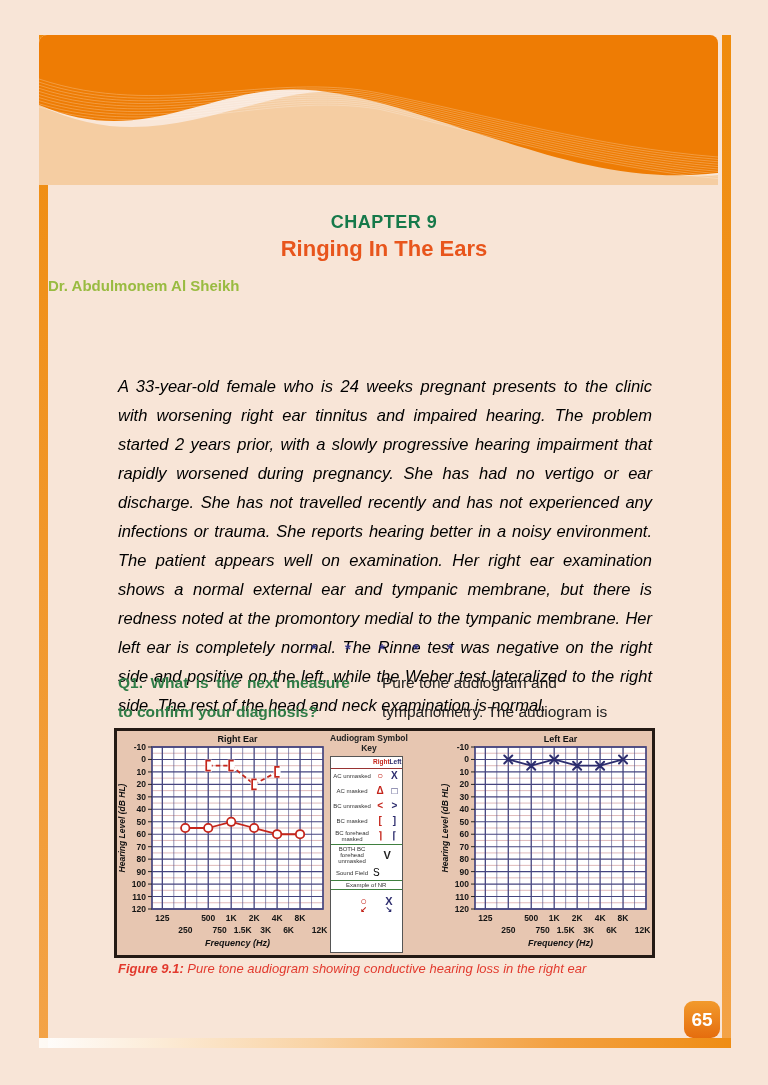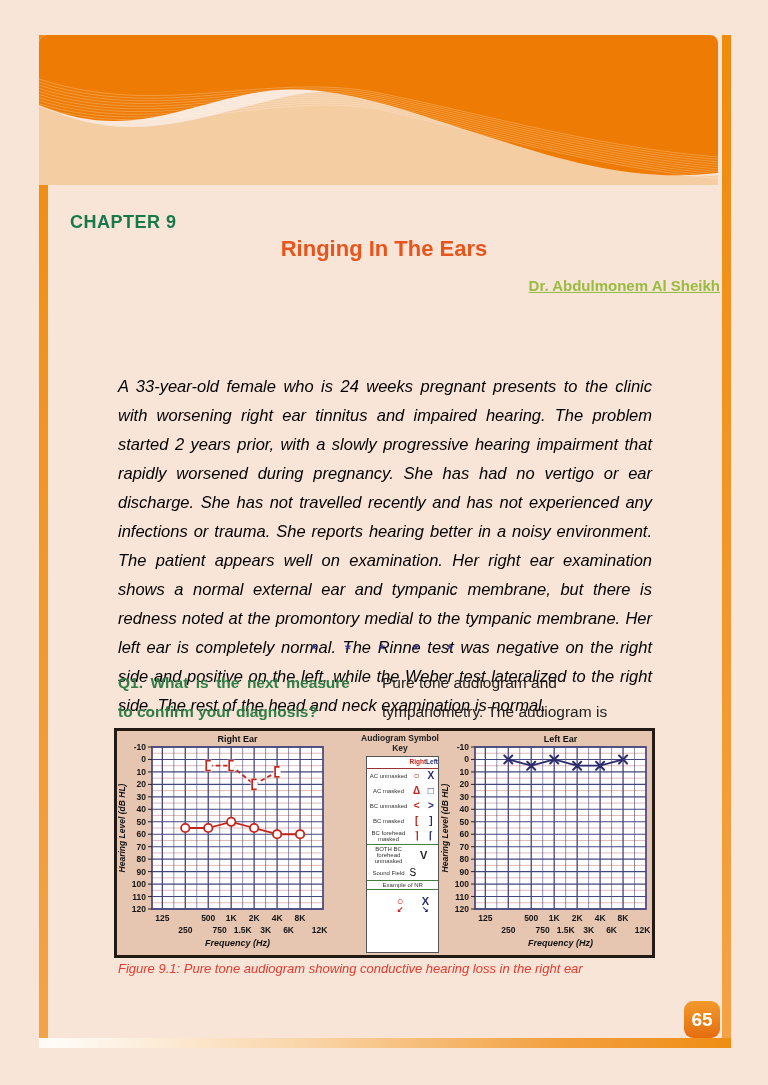--- a/index.html
+++ b/index.html
@@ -11,42 +11,42 @@
   
   .side-bar{position:absolute;top:35px;height:1013px;background:linear-gradient(180deg,#ef8b0c,#f3a347);}
   .side-bar.left{left:39px;width:9px;}
   .side-bar.right{left:722px;width:9px;border-radius:0 0 4px 0;}
   .bottom-bar{position:absolute;left:39px;top:1038px;width:692px;height:10px;
     background:linear-gradient(90deg,rgba(255,255,255,.95) 0%,#f9d3a4 40%,#f3a040 75%,#ef8d14 100%);}
   .header-band{position:absolute;left:39px;top:35px;width:679px;height:150px;
     border-radius:8px 8px 0 0;overflow:hidden;}
   .header-band svg{display:block;width:100%;height:100%;}
   
-  .chapter{position:absolute;left:48px;top:212px;width:672px;text-align:left;
-    font-size:18px;font-weight:bold;color:#16794a;letter-spacing:.5px;padding-left:22px;}
+  .chapter{position:absolute;left:48px;top:212px;width:672px;text-align:center;
+    font-size:18px;font-weight:bold;color:#16794a;letter-spacing:.5px;}
   .book-title{position:absolute;left:48px;top:236px;width:672px;text-align:center;
     font-size:22px;font-weight:bold;color:#e8551c;}
-  .author{position:absolute;left:48px;top:277px;width:672px;text-align:right;
-    font-size:15px;font-weight:bold;color:#99bb41;text-decoration:underline;}
+  .author{position:absolute;left:48px;top:277px;width:672px;text-align:left;
+    font-size:15px;font-weight:bold;color:#99bb41;}
   
   .case-text{position:absolute;left:118px;top:372px;width:534px;
     font-size:16.5px;font-style:italic;color:#000000;line-height:29px;
     text-align:justify;}
   .stars{position:absolute;left:48px;top:640px;width:672px;text-align:center;
     font-size:15px;font-weight:bold;color:#3a3a88;letter-spacing:4px;word-spacing:16px;}
   
   .qa-row{position:absolute;left:118px;top:668px;width:544px;display:flex;gap:32px;}
   .qa-q{width:232px;font-size:15.5px;font-weight:bold;color:#2f7c46;line-height:29px;text-align:justify;}
   .qa-a{width:264px;font-size:15.5px;color:#1d1d1d;line-height:29px;}
   
   .figure{position:absolute;left:114px;top:728px;width:541px;height:230px;
     box-sizing:border-box;border:3px solid #241a14;background:#e7c6b1;
     display:flex;align-items:stretch;padding:1px;}
   .figure svg{flex:0 0 auto;}
-  .key-panel{flex:0 0 109px;display:flex;flex-direction:column;align-items:flex-end;padding:1px 2px;}
+  .key-panel{flex:0 0 109px;display:flex;flex-direction:column;align-items:flex-start;padding:1px 2px;}
   .key-title{font-size:8.5px;font-weight:bold;color:#222;text-align:center;line-height:1.15;margin-top:1px;}
   .key-table{background:#fff;border:1px solid #555;margin-top:2px;flex:1;display:flex;flex-direction:column;font-size:6px;}
   .krow{display:flex;align-items:center;min-height:15px;}
   .krow .klabel{flex:0 0 42px;text-align:center;color:#333;line-height:1.05;padding:1px 0;}
   .krow .ksym{flex:1;text-align:center;font-weight:bold;font-size:10px;line-height:1;}
   .krow .ksym.red{color:#c4251b;}
   .krow .ksym.blue{color:#2d2d6e;}
   .khead{border-bottom:1.4px solid #993333;min-height:11px;}
   .khead .ksym{font-size:6.5px;}
   .kboth{border-top:1.6px solid #3f7f3f;}
@@ -55,21 +55,21 @@
     text-align:center;font-size:6px;color:#333;padding:1px 0;}
   .knr-row{display:flex;min-height:28px;align-items:center;}
   .knr-row .klabel{flex:0 0 20px;}
   .nr-sym{flex:1;text-align:center;font-weight:bold;font-size:11px;position:relative;}
   .nr-sym .nr-arrow{font-size:8px;display:block;margin-top:-2px;}
   .nr-sym.red{color:#c4251b;}
   .nr-sym.blue{color:#2d2d6e;}
   
   .caption{position:absolute;left:118px;top:961px;width:540px;
     font-size:13px;font-style:italic;color:#e23a2e;}
-  .caption .cap-label{font-weight:normal;}
+  .caption .cap-label{font-weight:bold;}
   
   .page-badge{position:absolute;left:684px;top:1001px;width:36px;height:37px;
     background:linear-gradient(180deg,#f29a2c,#e56d0e);border-radius:9px;
     color:#fff;font-weight:bold;font-size:19px;display:flex;align-items:center;justify-content:center;}
 </style>
 </head>
 <body>
 
 <div class="side-bar left"></div>
 <div class="side-bar right"></div>

